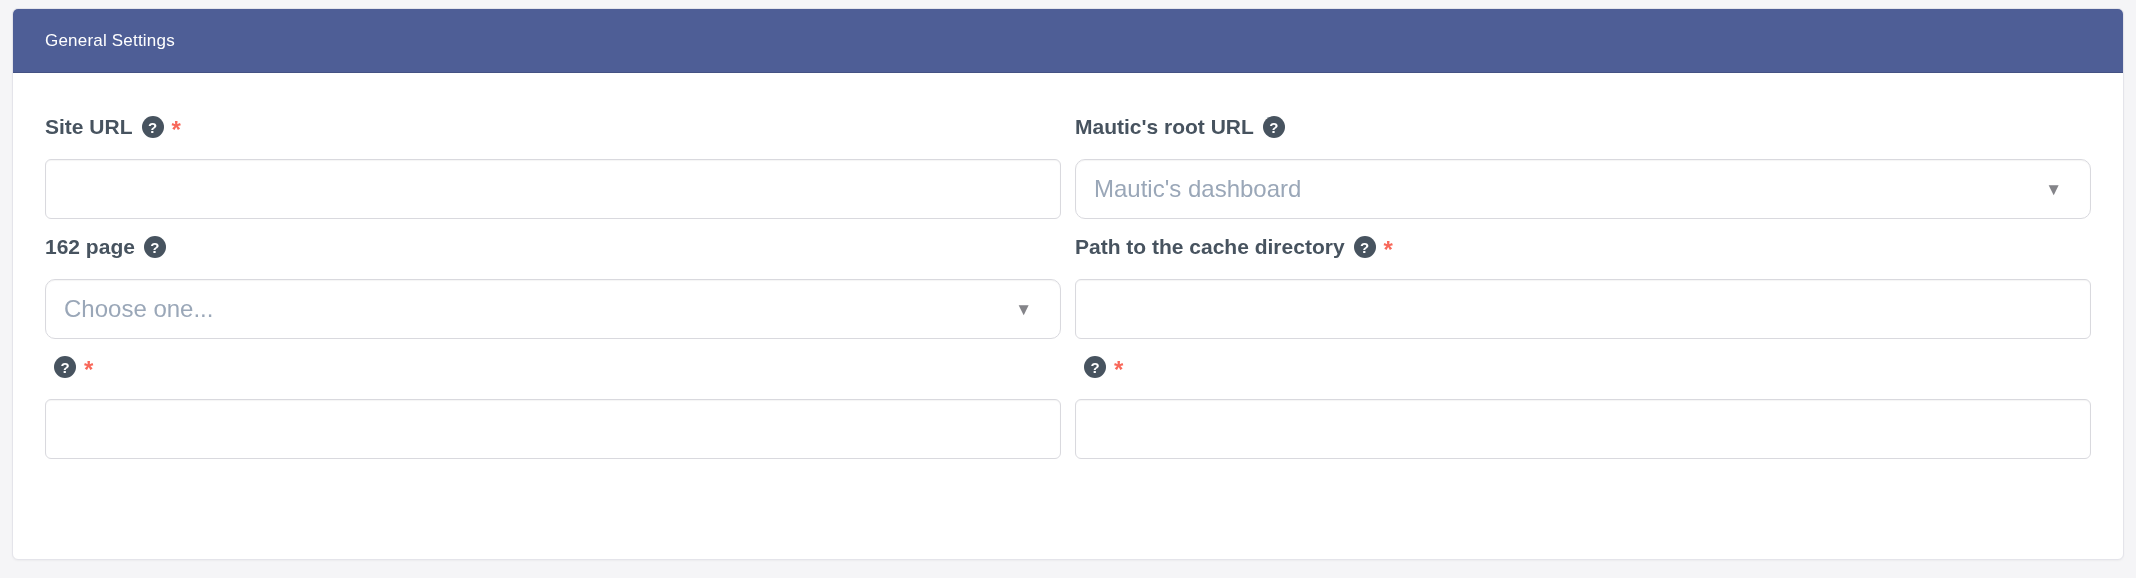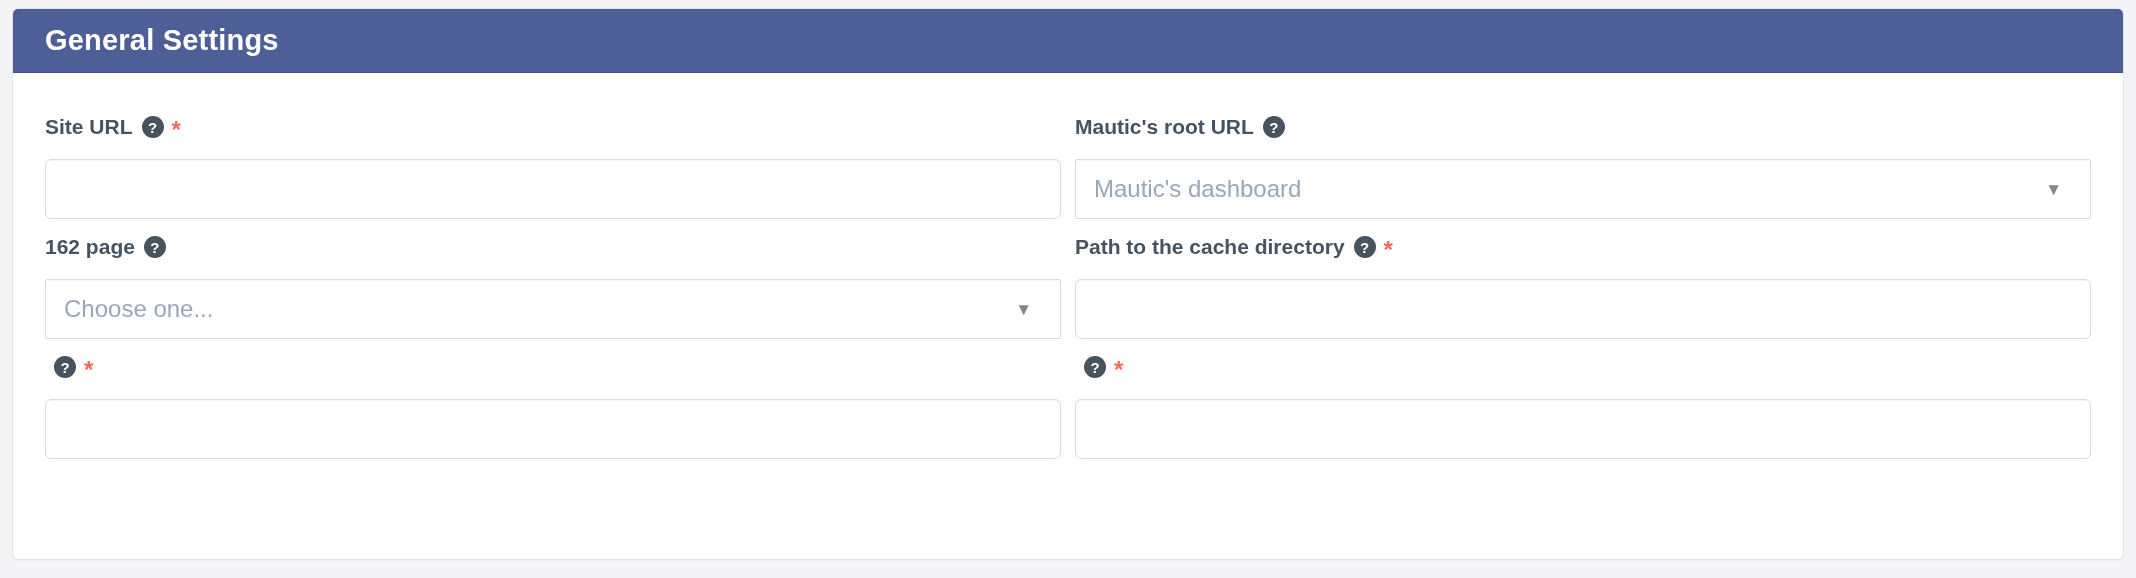--- a/index.html
+++ b/index.html
@@ -22,22 +22,22 @@
     height: 64px;
     background: #4e5e96;
     border-radius: 5px 5px 0 0;
     border-bottom: 1px solid rgba(0,0,0,0.12);
     display: flex;
     align-items: center;
     padding: 0 32px;
   }
   .panel-title {
     color: #ffffff;
-    font-size: 29px;
-    font-weight: bold;
+    font-size: 17px;
+    font-weight: normal;
     letter-spacing: 0.2px;
   }
   .form-grid {
     display: grid;
     grid-template-columns: 1fr 1fr;
     column-gap: 66px;
     row-gap: 36px;
     padding: 40px 32px 0 32px;
     gap: 14px;
   }
@@ -86,21 +86,21 @@
     font-family: "Liberation Sans", sans-serif;
     font-size: 24px;
     color: #47535f;
     outline: none;
   }
   .text-input::placeholder { color: #9aa7b8; }
   .select-box {
     width: 100%;
     height: 60px;
     border: 1px solid #d9d9de;
-    border-radius: 2px;
+    border-radius: 10px;
     background: #ffffff;
     box-shadow: inset 0 1px 1px rgba(0,0,0,0.04);
     padding: 0 28px 0 18px;
     display: flex;
     align-items: center;
     justify-content: space-between;
     cursor: pointer;
   }
   .select-value {
     font-size: 24px;

